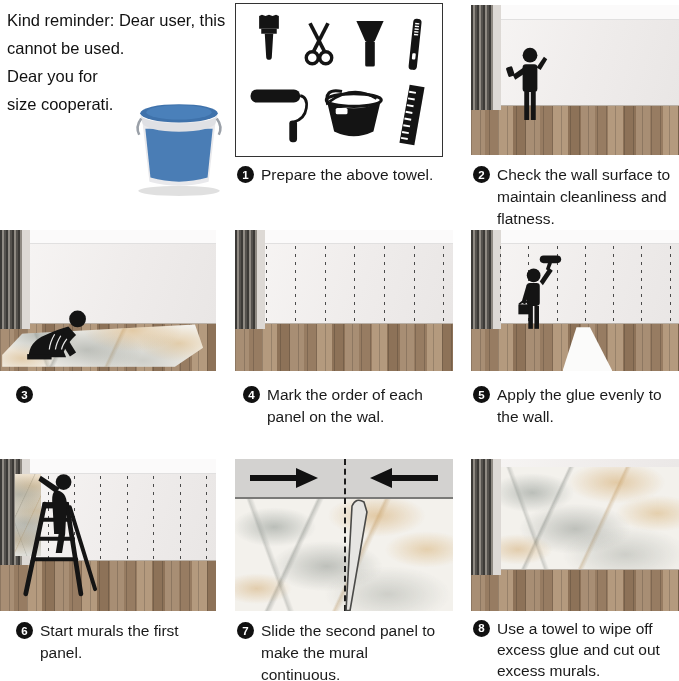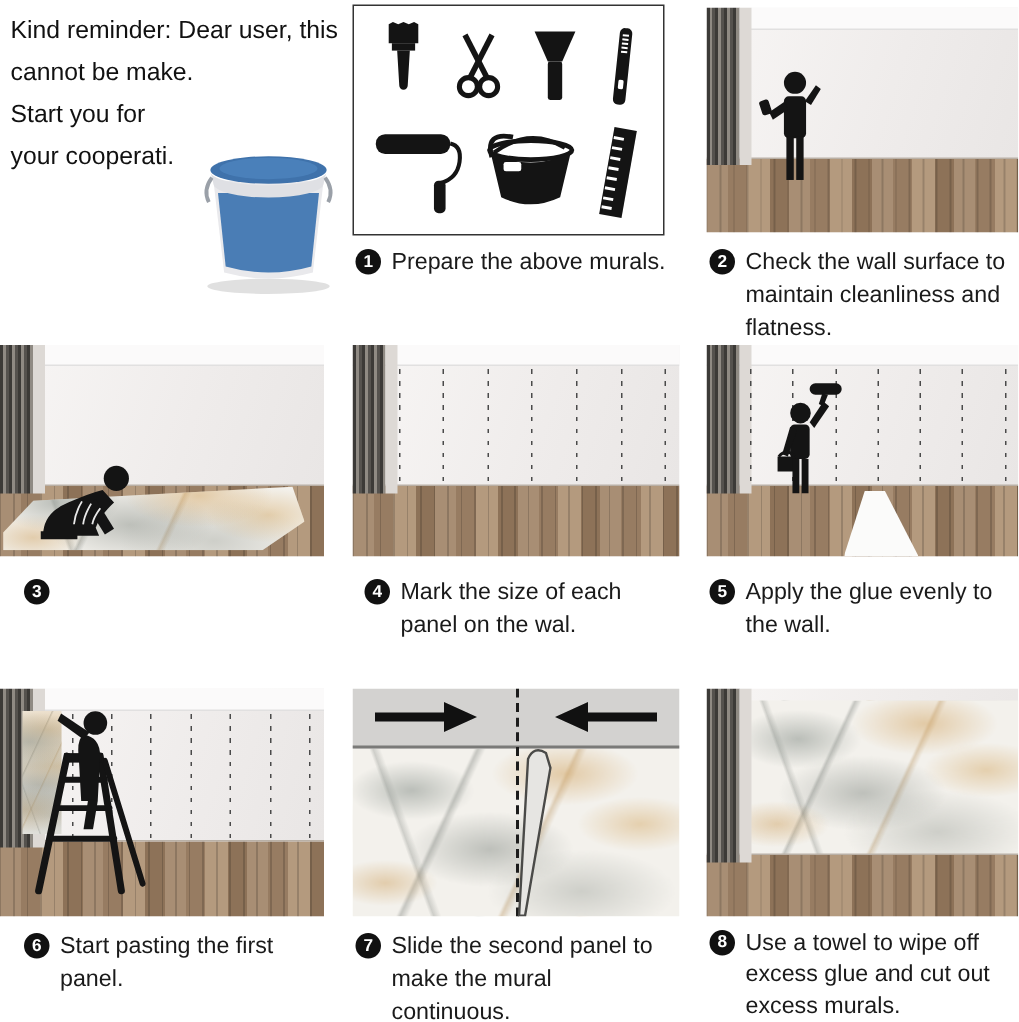--- a/index.html
+++ b/index.html
@@ -64,23 +64,23 @@
   .slide-dash{position:absolute;top:0;bottom:0;left:50%;width:0;border-left:2px dashed #1c1c1c;}
   .flap{position:absolute;top:26%;left:48%;height:74%;}
 </style>
 </head>
 <body>
 
 <div class="sheet">
 
   <div class="note">
     <div>Kind reminder: Dear user, this</div>
-    <div>cannot be make.</div>
-    <div>Start you for</div>
-    <div>your cooperati.</div>
+    <div>cannot be used.</div>
+    <div>Dear you for</div>
+    <div>size cooperati.</div>
   </div>
   <div class="bucket-photo">
     <svg viewBox="0 0 100 100" width="102" height="102">
       <ellipse cx="50" cy="93" rx="40" ry="5" fill="rgba(0,0,0,.12)"></ellipse>
       <path d="M14 24 L86 24 L79 84 Q50 92 21 84 Z" fill="#e9e9ec"></path>
       <path d="M17 32 L83 32 L78 80 Q50 88 22 80 Z" fill="#4a7db5"></path>
       <path d="M12 18 a38 9 0 0 0 76 0 l-2 8 a36 9 0 0 1 -72 0 z" fill="#dfe0e4"></path>
       <ellipse cx="50" cy="17" rx="38" ry="9" fill="#3f72ab"></ellipse>
       <ellipse cx="50" cy="16" rx="32" ry="7" fill="#4a80ba"></ellipse>
       <path d="M13 22 q-6 8 -2 16" stroke="#9aa0a8" stroke-width="2.5" fill="none"></path>
@@ -158,21 +158,21 @@
               <rect x="13" y="64" width="9" height="2.6"></rect>
                 <rect x="13" y="72" width="9" height="2.6"></rect>
             </g>
           </g>
         </svg>
       </span>
     </div>
   </div>
   <div class="caption" style="left:237px;top:164px;width:212px;">
     <span class="badge">1</span>
-    <span>Prepare the above murals.</span>
+    <span>Prepare the above towel.</span>
   </div>
 
   <div class="photo" style="left:471px;top:5px;width:208px;height:150px;">
     <div class="wall"></div>
     <div class="ceiling"></div>
     <div class="floor"></div>
     <div class="blinds"></div>
     <div class="corner"></div>
     <svg class="fig" style="left:34px;top:42px;width:50px;height:82px;" viewBox="0 0 60 100" fill="#141414">
       <circle cx="30" cy="10" r="9"></circle>
@@ -223,21 +223,21 @@
         <i></i>
         <i></i>
         <i></i>
         <i></i>
         <i></i>
         <i></i>
       </div>
   </div>
   <div class="caption" style="left:243px;top:384px;width:206px;">
     <span class="badge">4</span>
-    <span>Mark the size of each panel on the wal.</span>
+    <span>Mark the order of each panel on the wal.</span>
   </div>
 
   <div class="photo" style="left:471px;top:230px;width:208px;height:141px;">
     <div class="wall"></div>
     <div class="ceiling"></div>
     <div class="floor"></div>
     <div class="blinds"></div>
     <div class="corner"></div>
     <div class="guides">
         <i></i>
@@ -296,21 +296,21 @@
       <g fill="#141414">
         <circle cx="62" cy="14" r="10"></circle>
         <path d="M52 24 q14 2 14 18 l-2 38 h-14 l-2 -36 q-2 -16 4 -20 Z"></path>
         <path d="M52 28 L30 12 l3 -6 24 16 Z"></path>
         <path d="M56 78 l-4 26 8 0 4 -24 Z"></path>
       </g>
     </svg>
   </div>
   <div class="caption" style="left:16px;top:620px;width:196px;">
     <span class="badge">6</span>
-    <span>Start pasting the first panel.</span>
+    <span>Start murals the first panel.</span>
   </div>
 
   <div class="photo" style="left:235px;top:459px;width:218px;height:152px;">
     <div class="slide-marble marble"></div>
     <div class="slide-top">
       <svg width="72" height="22" viewBox="0 0 72 22">
         <path d="M2 8 h46 v-7 l22 10 -22 10 v-7 H2 Z" fill="#111"></path>
       </svg>
       <svg width="72" height="22" viewBox="0 0 72 22">
         <path d="M70 8 h-46 v-7 L2 11 l22 10 v-7 h46 Z" fill="#111"></path>

